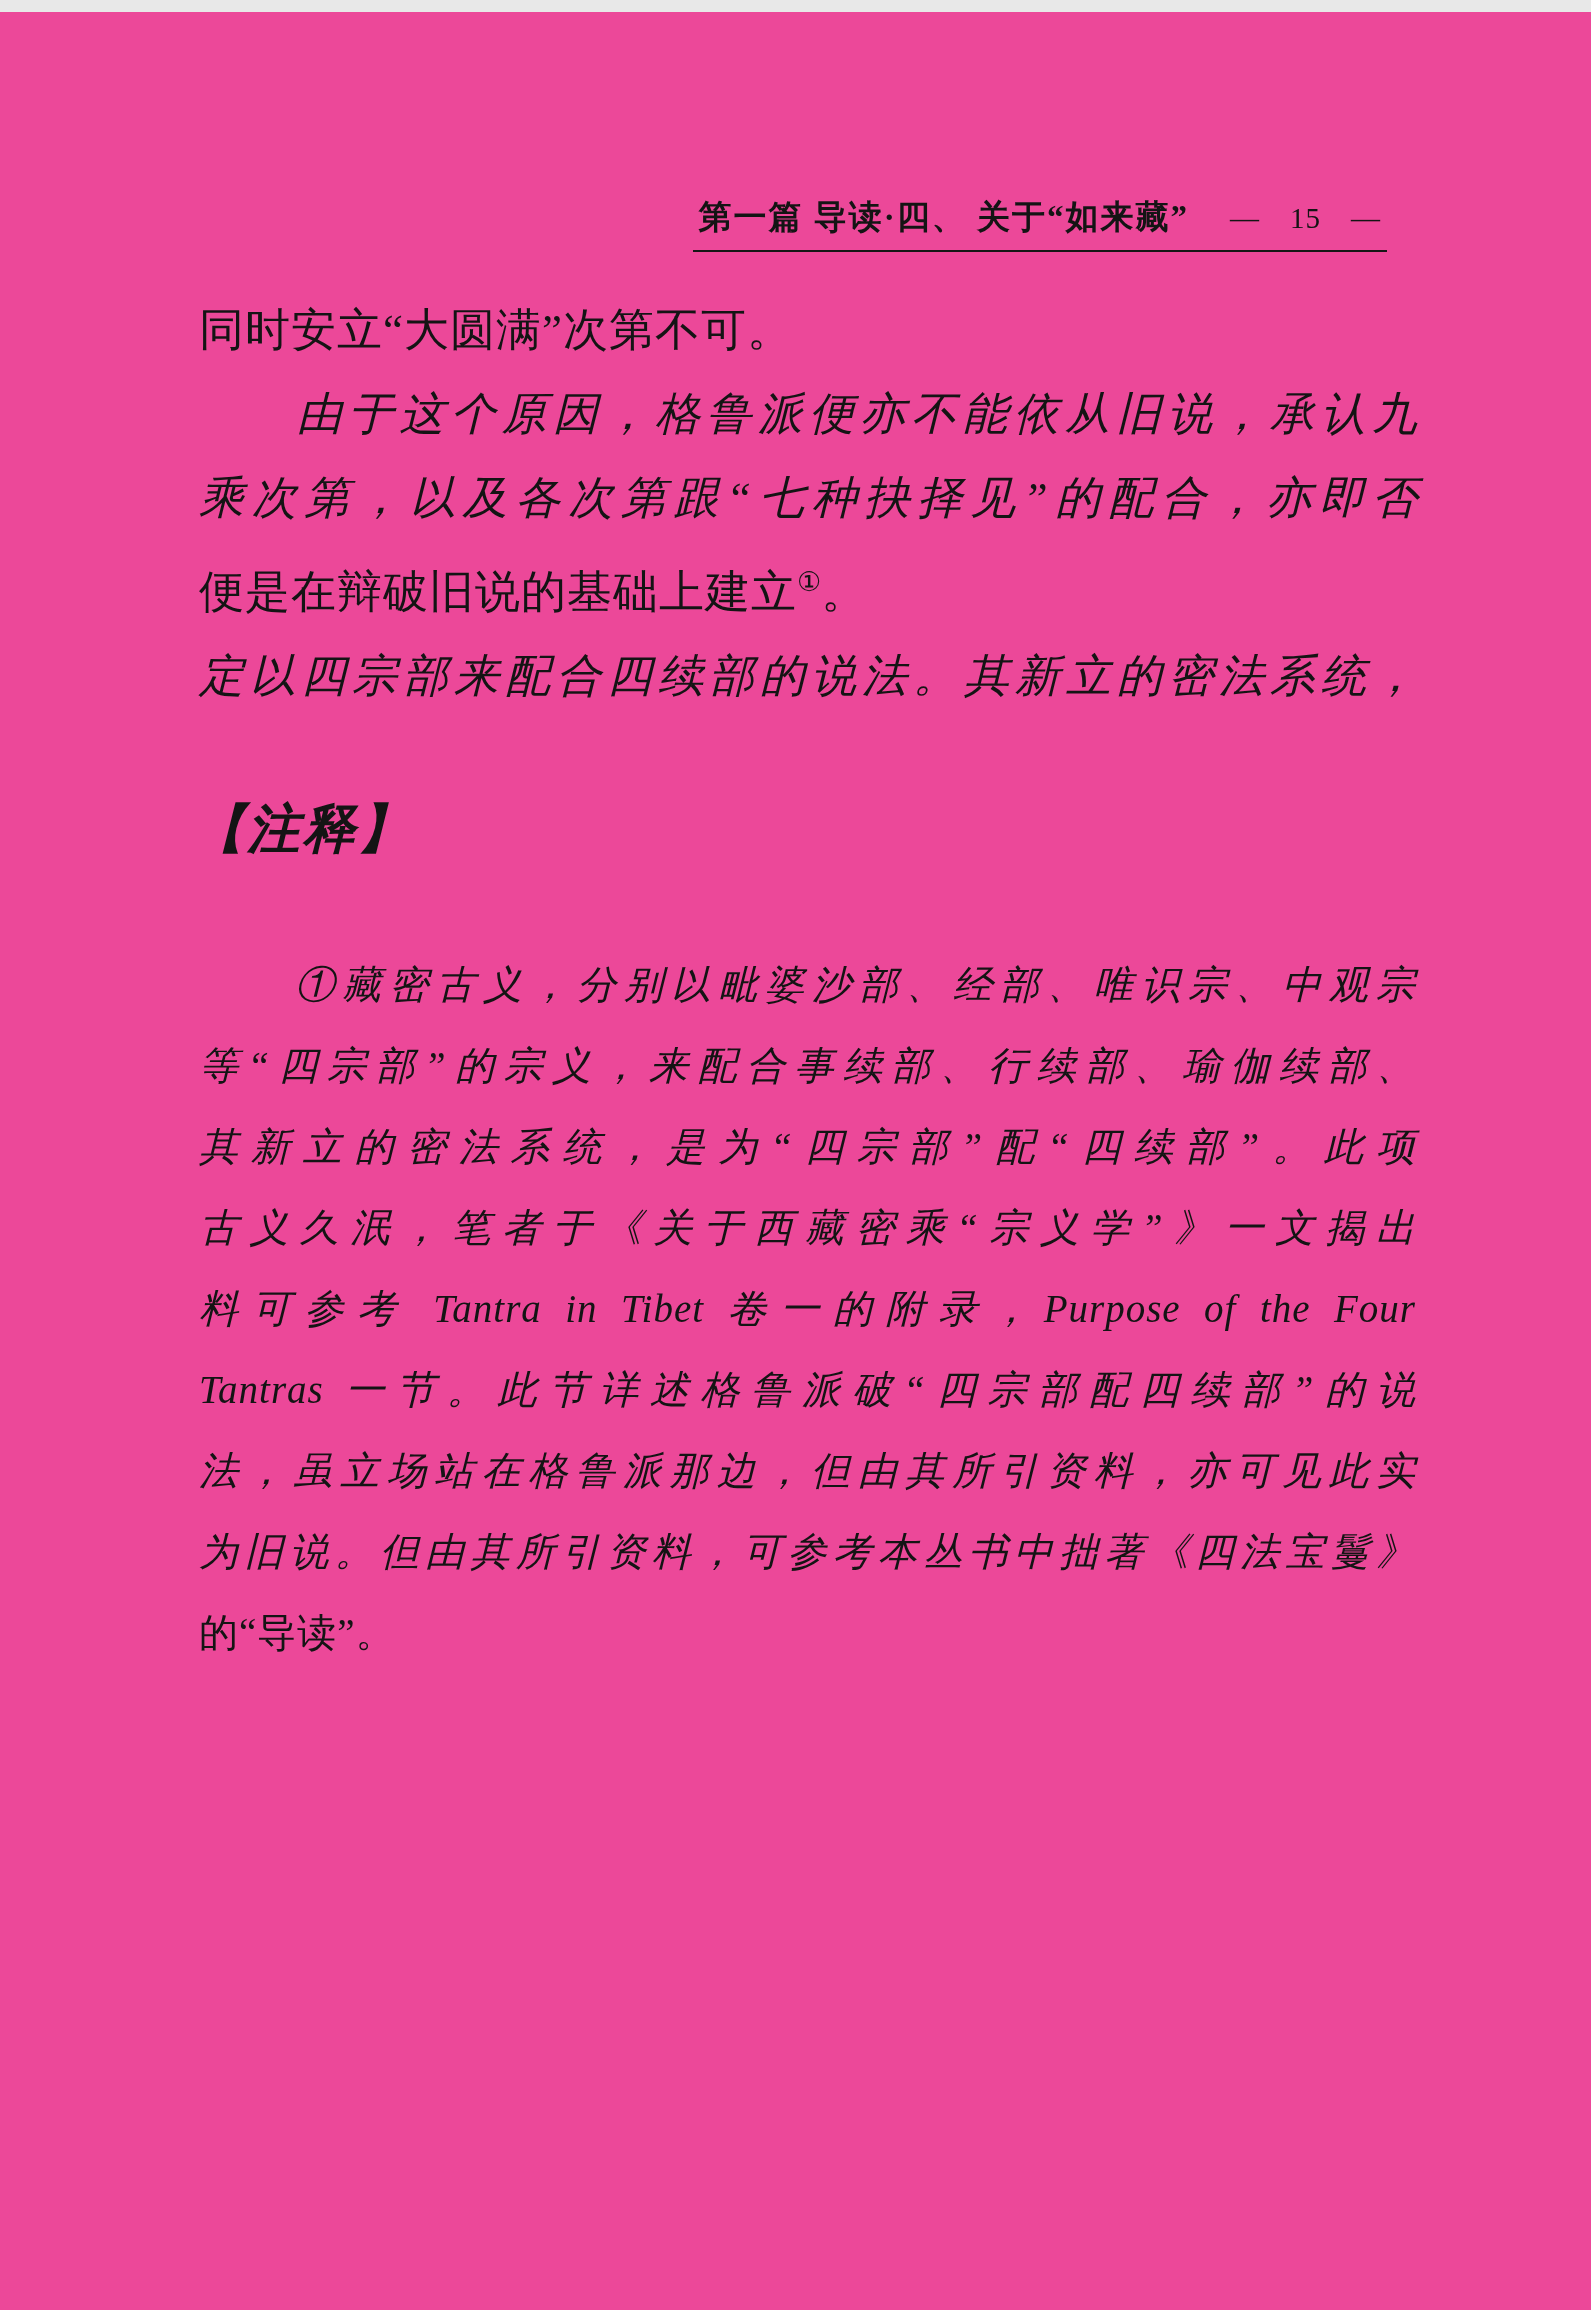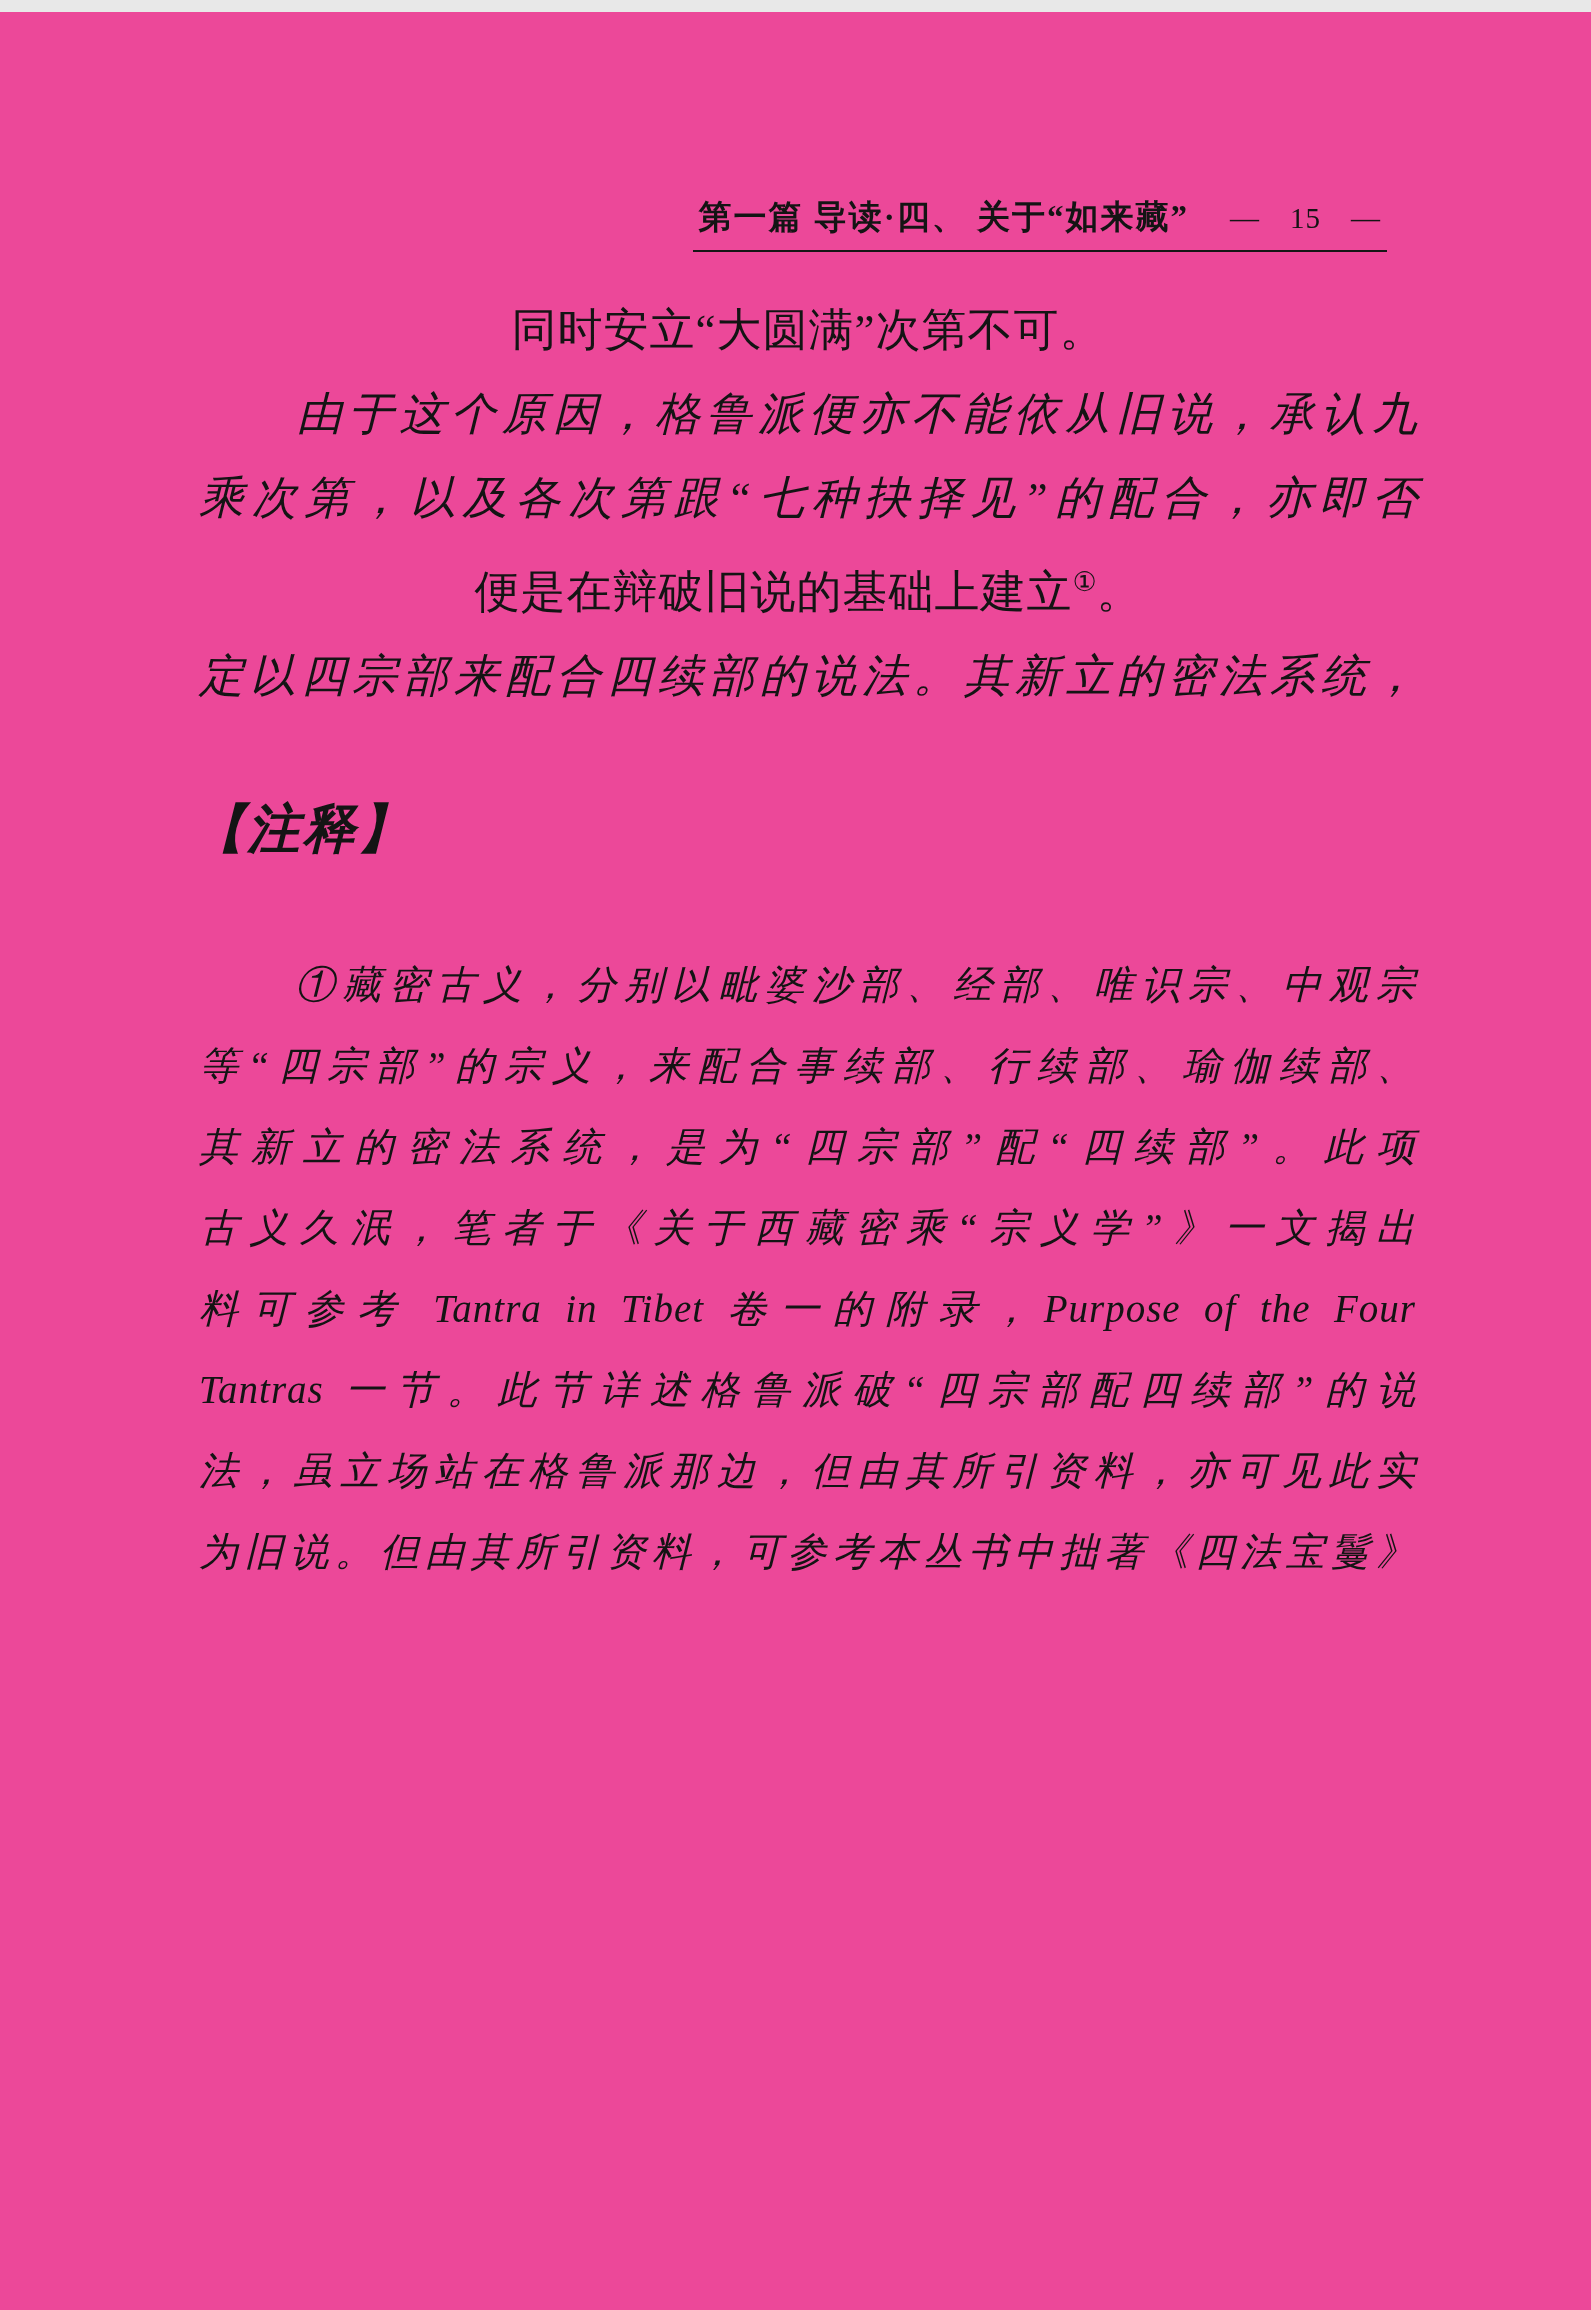--- a/index.html
+++ b/index.html
@@ -37,21 +37,21 @@
     position: absolute;
     left: 199px;
     top: 276px;
     width: 1219px;
     font-size: 45px;
     line-height: 84px;
     letter-spacing: 1px;
   }
   .line {
     white-space: nowrap;
-    text-align: center;
+    text-align: left;
   }
   .line.just {
     white-space: normal;
     text-align: justify;
     text-align-last: justify;
     font-style: italic;
   }
   .line.indent2 { text-indent: 98px; }
   .sup-ref {
     font-size: 27px;
@@ -101,16 +101,17 @@
 
   <div class="footnote">
     <div class="line just indent2">①藏密古义，分别以毗婆沙部、经部、唯识宗、中观宗</div>
     <div class="line just">等“四宗部”的宗义，来配合事续部、行续部、瑜伽续部、</div>
     <div class="line just">其新立的密法系统，是为“四宗部”配“四续部”。此项</div>
     <div class="line just">古义久泯，笔者于《关于西藏密乘“宗义学”》一文揭出</div>
     <div class="line just">料可参考 Tantra in Tibet 卷一的附录，Purpose of the Four</div>
     <div class="line just">Tantras 一节。此节详述格鲁派破“四宗部配四续部”的说</div>
     <div class="line just">法，虽立场站在格鲁派那边，但由其所引资料，亦可见此实</div>
     <div class="line just">为旧说。但由其所引资料，可参考本丛书中拙著《四法宝鬘》</div>
+    <div class="line">的“导读”。</div>
   </div>
 
 </div>
 
 
 </body></html>

